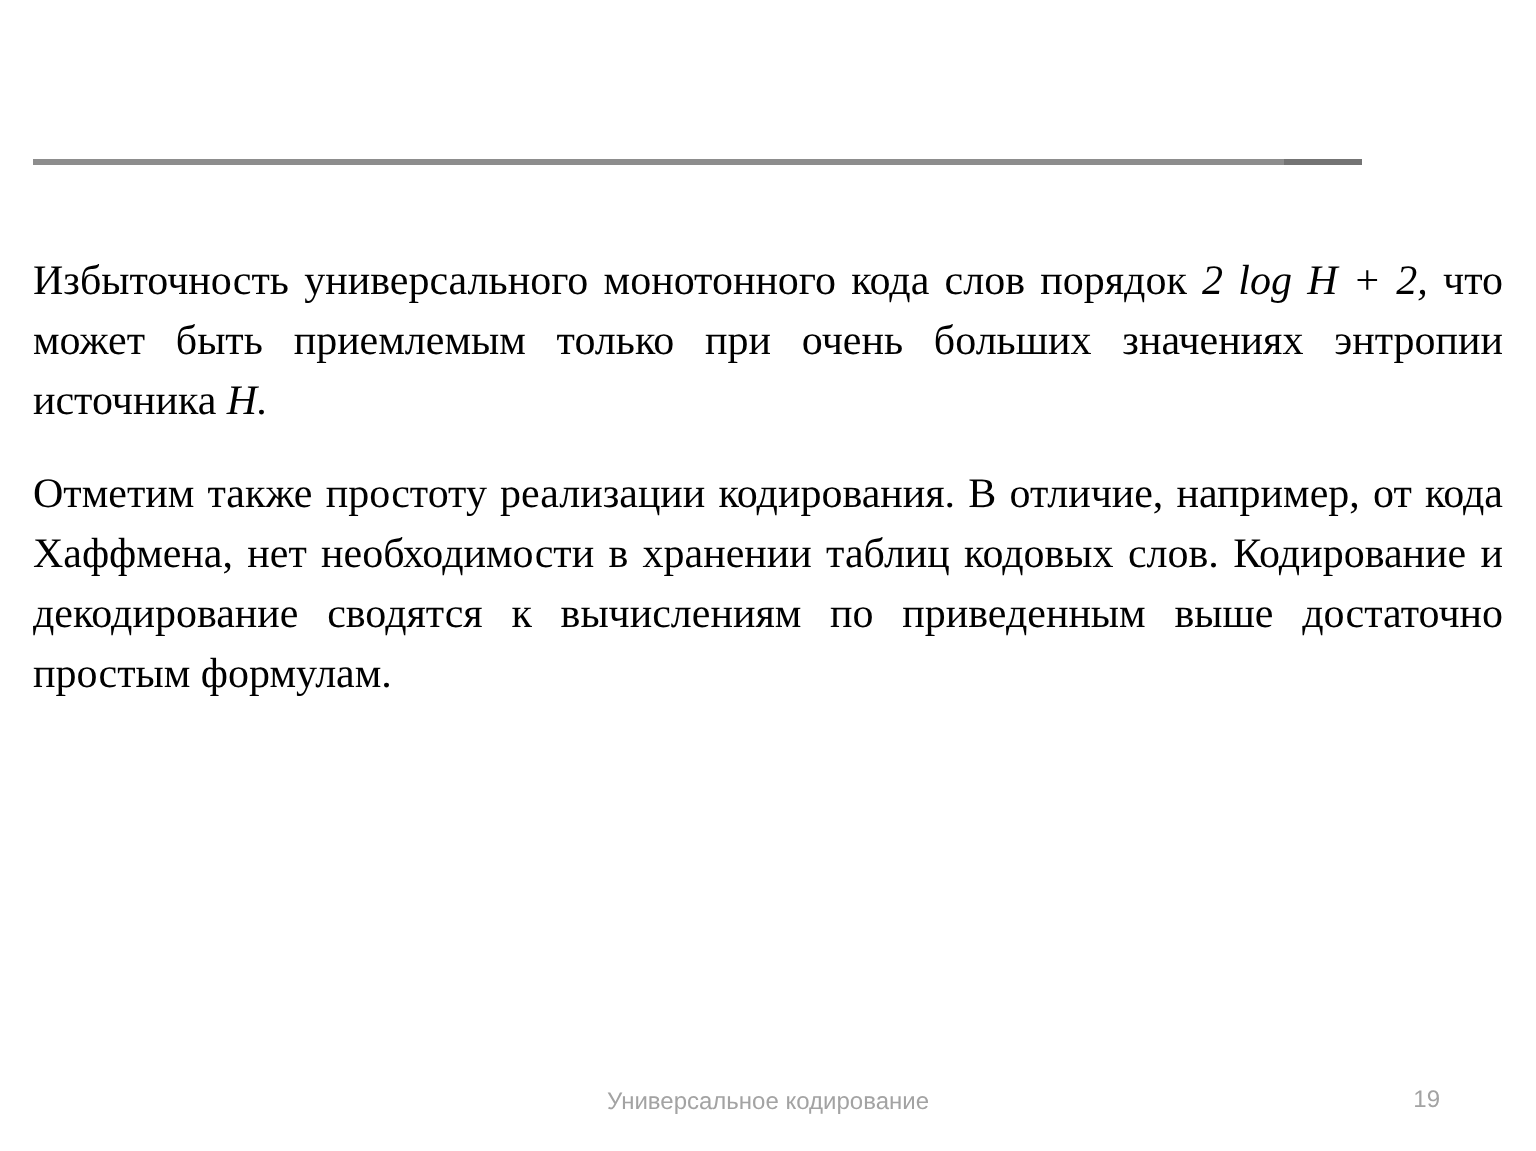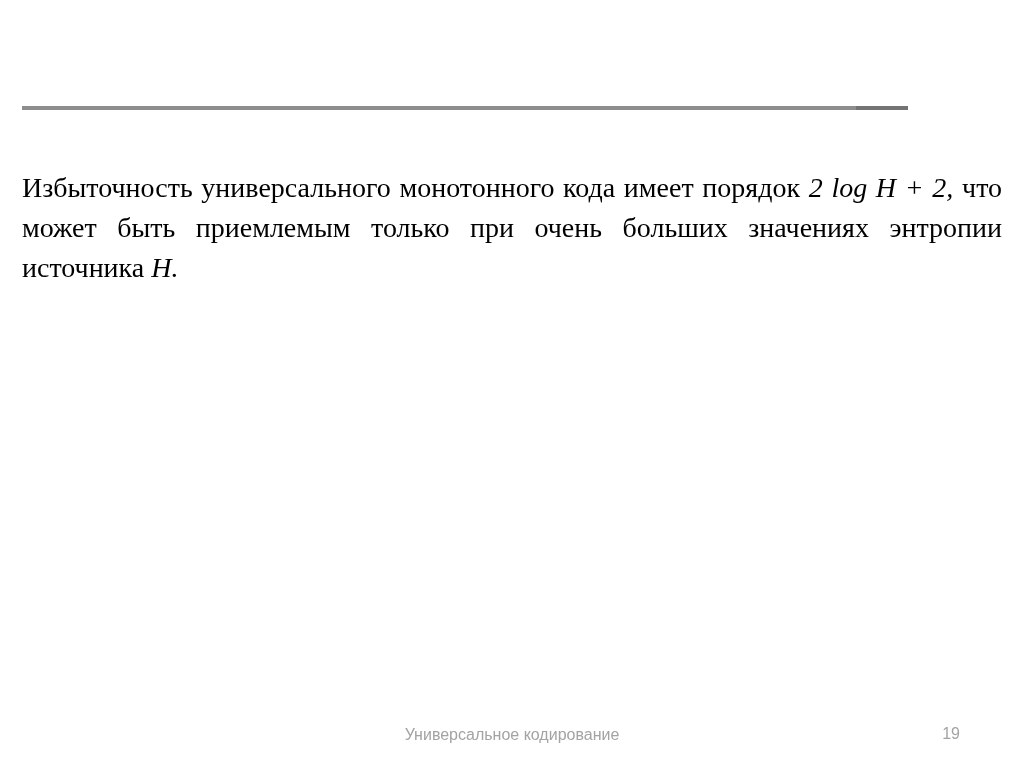--- a/index.html
+++ b/index.html
@@ -93,22 +93,23 @@
 <main class="slide">
 
 
   <div class="rule">
     <span class="rule-end"></span>
   </div>
 
   <section class="body">
 
 
-    <p class="para"><span>Избыточность универсального монотонного кода имеет порядок </span><span class="em">2 log H + 2,</span><span> что может быть приемлемым только при очень больших значениях энтропии источника </span><span class="em">H.</span></p>
+    <p class="para"><span>Избыточность универсального монотонного кода слов порядок </span><span class="em">2 log H + 2,</span><span> что может быть приемлемым только при очень больших значениях энтропии источника </span><span class="em">H.</span></p>
 
+    <p class="para"><span>Отметим также простоту реализации кодирования. В отличие, например, от кода Хаффмена, нет необходимости в хранении таблиц кодовых слов. Кодирование и декодирование сводятся к вычислениям по приведенным выше достаточно простым формулам.</span></p>
 
   </section>
 
   <footer>
     <div class="footer-label">Универсальное кодирование</div>
     <div class="page-number">19</div>
   </footer>
 
 </main>
 

